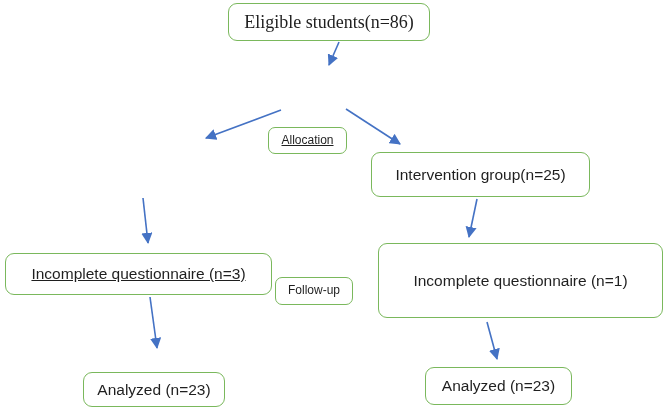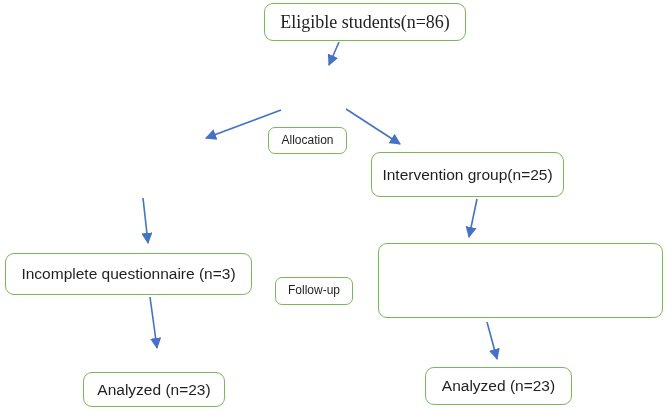--- a/index.html
+++ b/index.html
@@ -40,34 +40,34 @@
     border: 1.5px solid var(--box-border);
     border-radius: 9px;
     background: var(--background);
     display: flex;
     align-items: center;
     justify-content: center;
     text-align: center;
     line-height: 1.15;
   }
   .box { font-size: 15.5px; }
-  .box.serif { font-family: "Liberation Serif", serif; font-size: 18px; margin-left: 36px; }
+  .box.serif { font-family: "Liberation Serif", serif; font-size: 18px; }
   .stage { font-size: 12px; border-radius: 7px; }
   .box.two-line {
     flex-direction: column;
     justify-content: space-evenly;
     align-items: center;
   }
   
   .n-eligible   { left: 228px; top: 3px;   width: 202px; height: 38px; }
   .n-randomized { left: 243px; top: 72px;  width: 164px; height: 36px; }
-  .n-allocation { left: 268px; top: 127px; width: 79px;  height: 27px; }
+  .n-allocation { left: 268px; top: 127px; width: 79px;  height: 27px; text-decoration: underline; }
   .n-groupctl   { left: 28px;  top: 152px; width: 195px; height: 36px; }
-  .n-interv     { left: 371px; top: 152px; width: 193px; height: 45px; }
-  .n-incomctl   { left: 5px;   top: 253px; width: 247px; height: 42px; }
+  .n-interv     { left: 371px; top: 152px; width: 219px; height: 45px; }
+  .n-incomctl   { left: 5px;   top: 253px; width: 267px; height: 42px; text-decoration: underline; }
   .n-followup   { left: 275px; top: 277px; width: 78px;  height: 28px; }
   .n-dropout    { left: 378px; top: 243px; width: 285px; height: 75px; }
   .n-analyzedL  { left: 83px;  top: 372px; width: 142px; height: 35px; }
   .n-analysis   { left: 275px; top: 376px; width: 82px;  height: 31px; }
   .n-analyzedR  { left: 425px; top: 367px; width: 147px; height: 38px; }
 </style>
 </head>
 <body>
 
 <div class="canvas">
@@ -103,20 +103,21 @@
 
   <div class="box n-incomctl">
     <span>Incomplete questionnaire (n=3)</span>
   </div>
 
   <div class="stage n-followup">
     <span>Follow-up</span>
   </div>
 
   <div class="box two-line n-dropout">
+    <span>Incomplete questionnaire (n=1)</span>
   </div>
 
   <div class="box n-analyzedL">
     <span>Analyzed (n=23)</span>
   </div>
 
 
   <div class="box n-analyzedR">
     <span>Analyzed (n=23)</span>
   </div>

